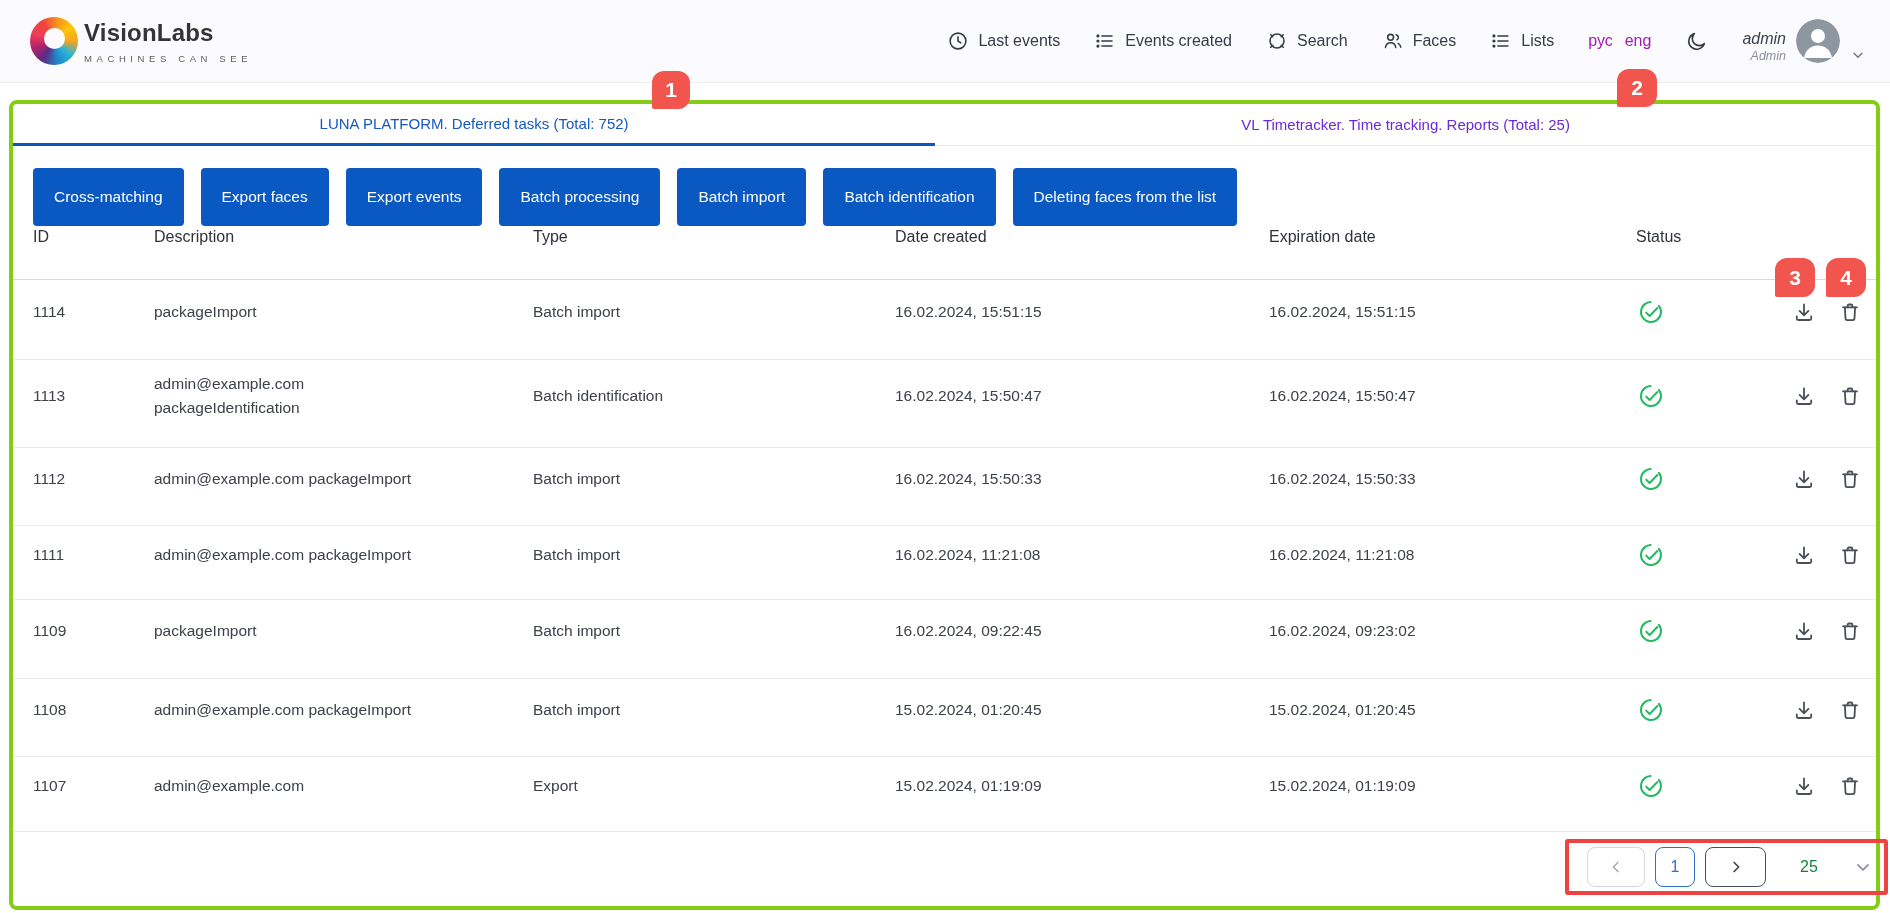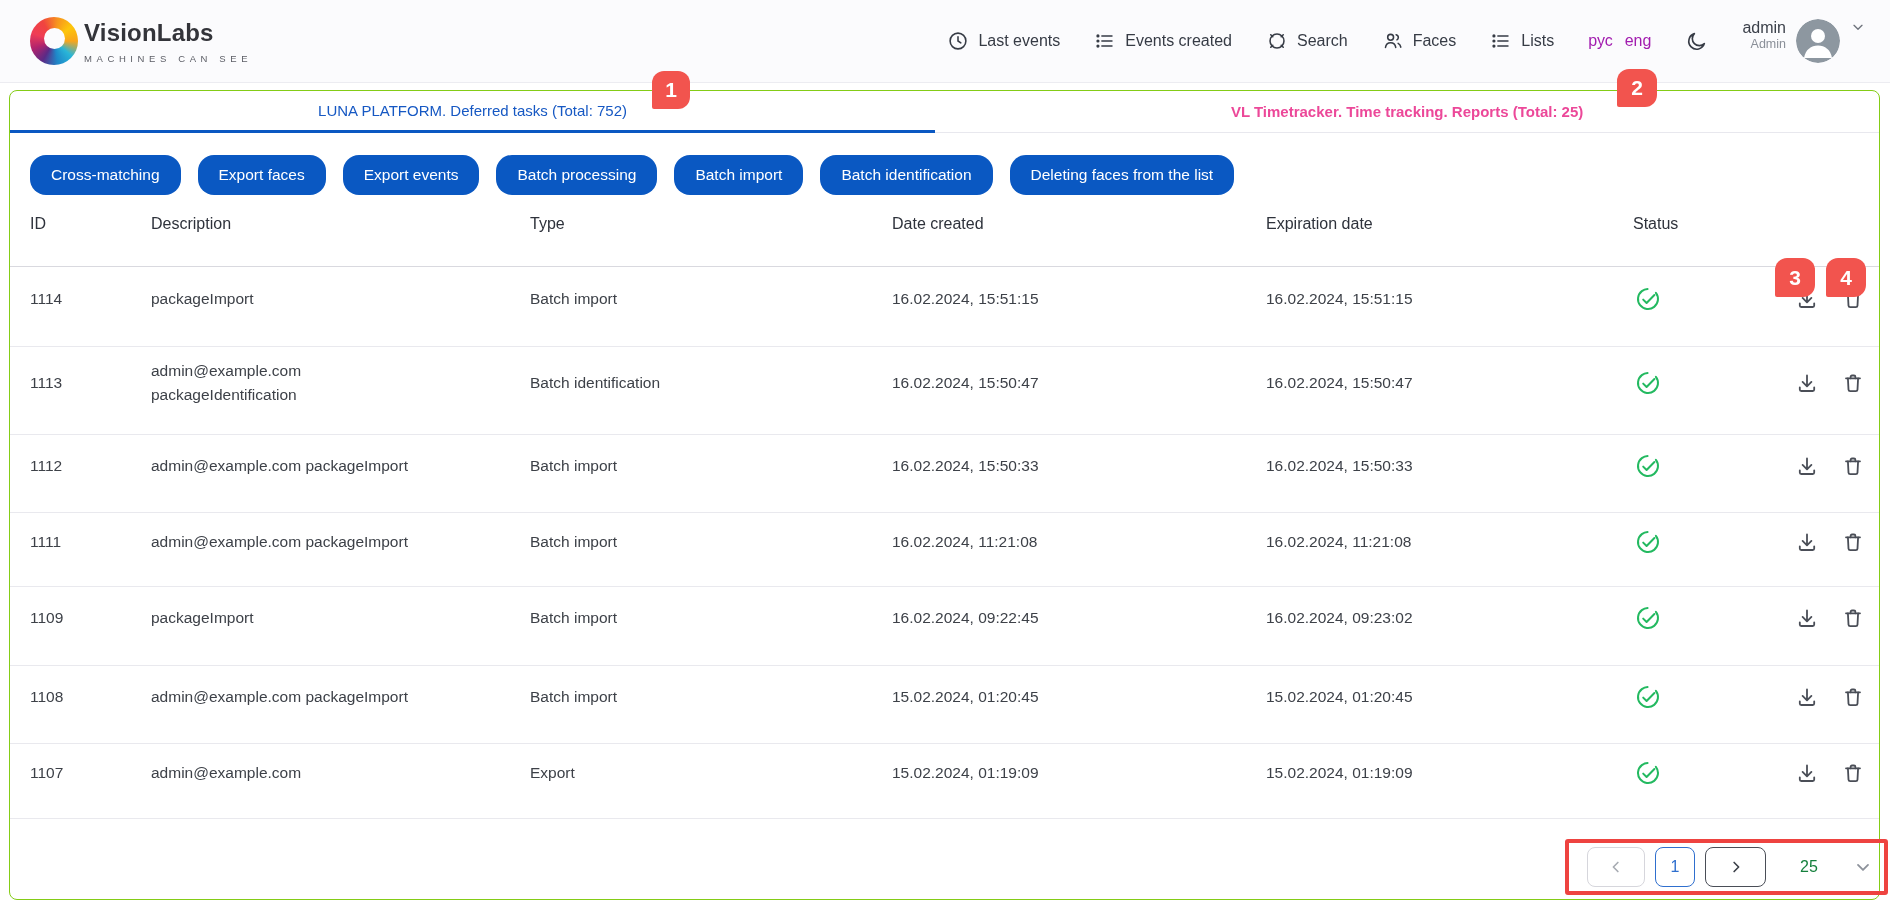--- a/index.html
+++ b/index.html
@@ -18,39 +18,39 @@
     border-radius:50%; background:#fbfbfd; }
   .brand-text .brand-name { font-size:24px; font-weight:700; color:#33343a; letter-spacing:.2px; }
   .brand-text .brand-tag { font-size:9.5px; letter-spacing:4.6px; color:#5c5e66; margin-top:6px; }
 
   .nav-right { margin-left:auto; display:flex; align-items:center; gap:34px; }
   .nav-item { display:flex; align-items:center; gap:9px; font-size:16px; color:#363b45; cursor:pointer; white-space:nowrap; }
   .nav-item svg { flex:none; }
   .lang { display:flex; align-items:center; gap:12px; font-size:16px; }
   .lang .lang-opt { color:#a21caf; cursor:pointer; }
   .theme-toggle { display:flex; align-items:center; color:#363b45; cursor:pointer; }
-  .user-block { display:flex; align-items:flex-start; gap:10px; cursor:pointer; }
+  .user-block { display:flex; align-items:flex-end; gap:10px; cursor:pointer;font-style:italic; }
   .user-names { text-align:right; line-height:1.15; }
   .user-name { font-size:16px; color:#3a3f49; }
   .user-role { font-size:12.5px; color:#8a8f98; }
   .avatar { width:44px; height:44px; border-radius:50%; overflow:hidden; flex:none; }
 
   
-  .card { position:absolute; left:9px; top:90px; width:1871px; height:810px;
-          background:#fff; border:1px solid #84cc16; border-radius:8px; overflow:hidden; }
+  .card { position:absolute; left:9px; top:100px; width:1871px; height:810px;
+          background:#fff; border:4px solid #84cc16; border-radius:8px; overflow:hidden; }
 
   .tabs { display:flex; height:42px; }
   .tab { display:flex; align-items:center; justify-content:center; font-size:15px; cursor:pointer; }
   .tab.active { width:49.5%; color:#1658c3; border-bottom:3px solid #0a58c2; }
-  .tab.inactive { flex:1; color:#ec4899; border-bottom:1px solid #e8e8ee;font-weight:bold; }
+  .tab.inactive { flex:1; color:#6d28d9; border-bottom:1px solid #e8e8ee; }
 
   .btn-row { display:flex; gap:17px; padding:22px 0 0 20px; height:64px; }
-  .btn { height:40px; padding:0 21px; background:#0a58c2; color:#fff; font-size:15.5px;
+  .btn { height:58px; padding:0 21px; background:#0a58c2; color:#fff; font-size:15.5px;
          font-family:"Liberation Sans", sans-serif;
-         border:none; border-radius:16px; display:inline-flex; align-items:center; cursor:pointer; white-space:nowrap; }
+         border:none; border-radius:4px; display:inline-flex; align-items:center; cursor:pointer; white-space:nowrap; }
 
   .grid { display:grid; grid-template-columns:121px 379px 362px 374px 367px 127px 1fr;
           align-items:center; padding:0 14px 16px 20px; }
   .thead { height:70px; border-bottom:1px solid #d9d9df; font-size:16px; color:#2e323b; }
   .trow  { border-bottom:1px solid #e9e9ee; font-size:15.5px; color:#3d4148; }
   .trow .desc { max-width:272px; line-height:1.5; }
   .cell-status { display:flex; align-items:center; padding-left:2px; }
   .cell-actions { display:flex; justify-content:flex-end; align-items:center; gap:22px; color:#4a4e57; }
   .icon-btn { display:flex; align-items:center; cursor:pointer; color:#4a4e57; background:none; border:none; padding:0; }
 

